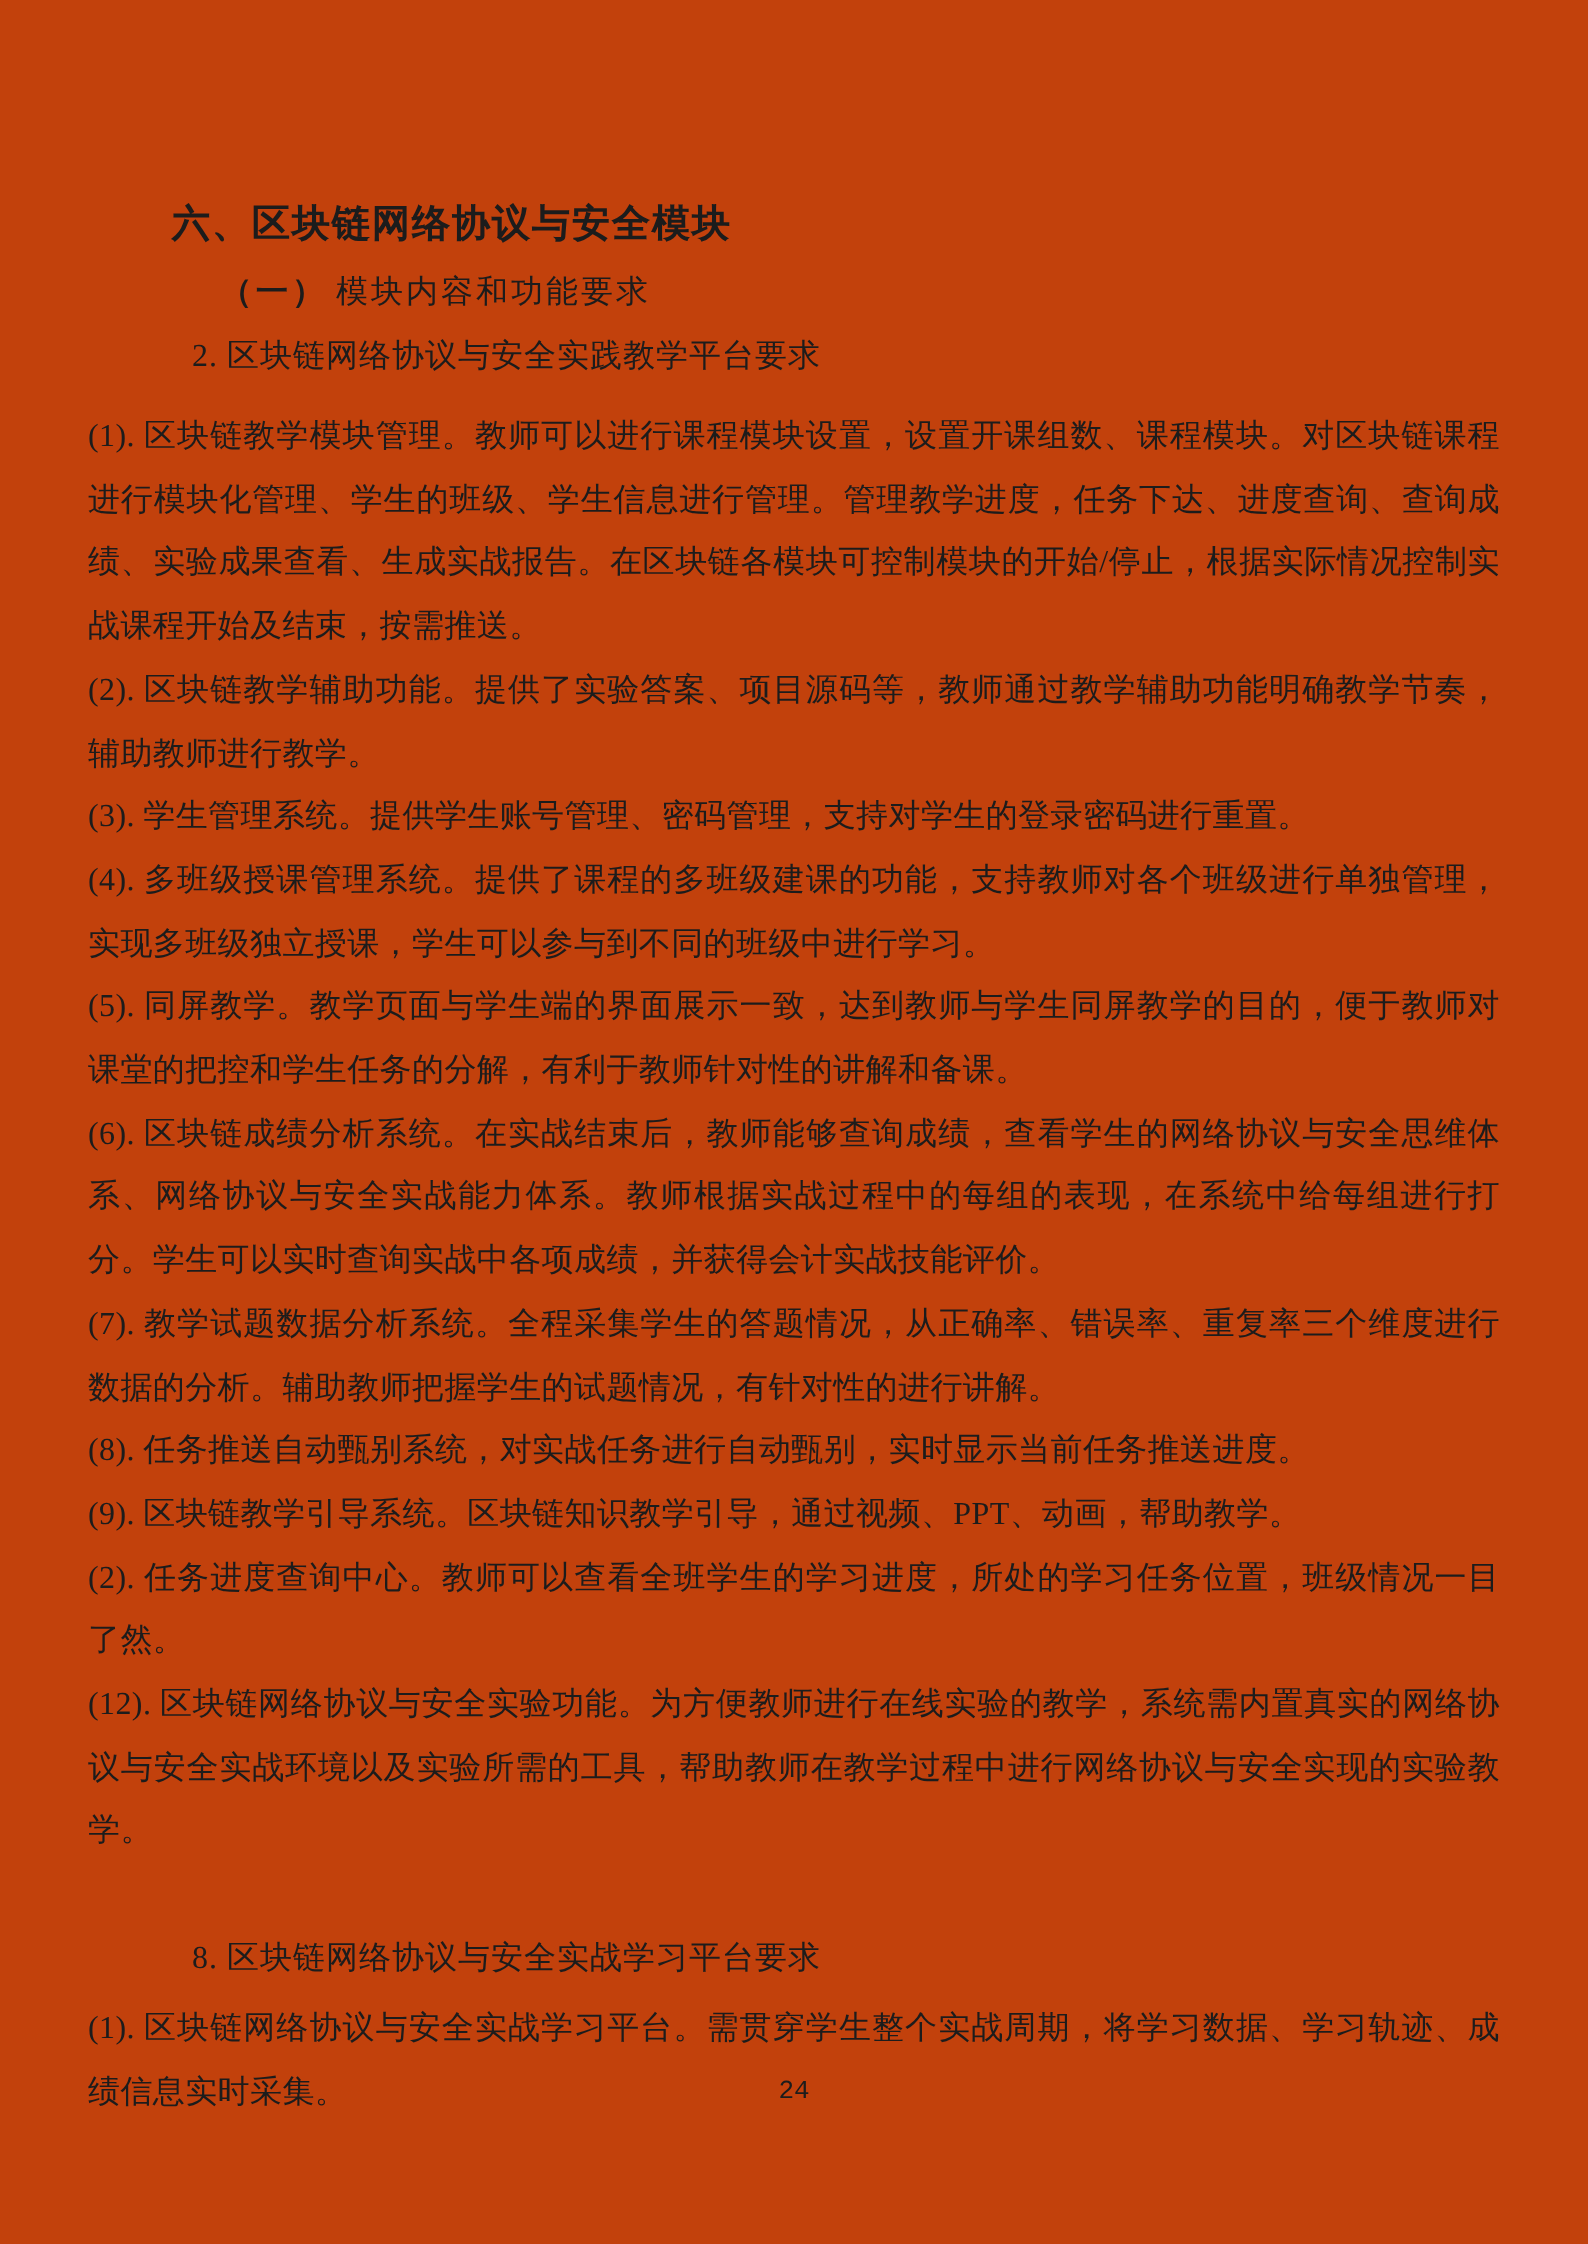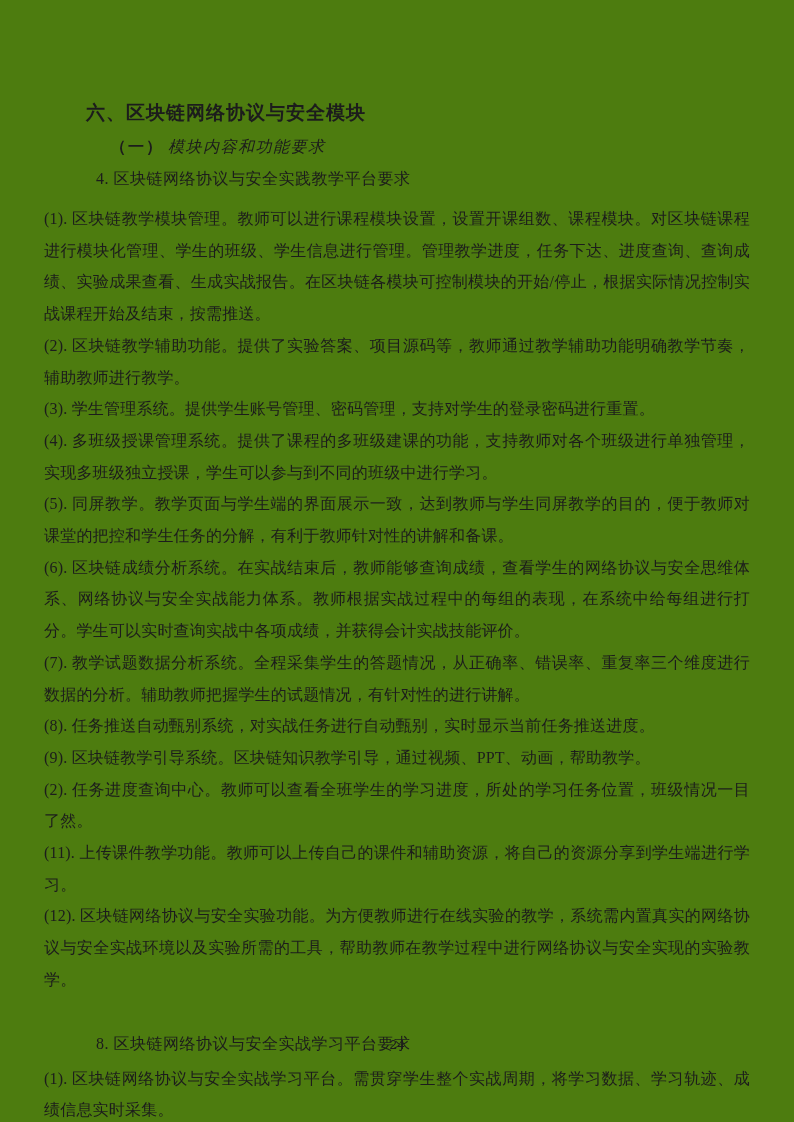--- a/index.html
+++ b/index.html
@@ -5,21 +5,21 @@
   html, body {
     margin: 0;
     padding: 0;
     background: #e8e8e8;
   }
   .page {
     position: relative;
     width: 794px;
     height: 1122px;
     margin: 0 auto;
-    background: #4d7c0f;
+    background: #c2410c;
     overflow: hidden;
     font-family: "Liberation Serif", "DejaVu Serif", serif;
     color: #1c1c1c;
   }
   .content {
     padding: 99px 44px 0 44px;
   }
   .main-heading {
     margin: 0 0 0 42px;
     font-size: 19px;
@@ -33,21 +33,20 @@
     font-weight: 400;
     line-height: 28px;
   }
   .sub-heading .prefix {
     font-weight: 700;
     letter-spacing: 2px;
     margin-right: 4px;
   }
   .sub-heading .title-text {
     letter-spacing: 1.5px;
-    font-style: italic;
   }
   .platform-title {
     margin: 4px 0 0 52px;
     font-size: 16px;
     font-weight: 400;
     line-height: 28px;
     letter-spacing: 0.5px;
   }
   .platform-title.second {
     margin-top: 34px;
@@ -81,34 +80,33 @@
 
 <div class="page">
   <div class="content">
 
     <h1 class="main-heading">六、区块链网络协议与安全模块</h1>
 
     <h2 class="sub-heading">
       <span class="prefix">（一）</span><span class="title-text">模块内容和功能要求</span>
     </h2>
 
-    <h3 class="platform-title">4. 区块链网络协议与安全实践教学平台要求</h3>
+    <h3 class="platform-title">2. 区块链网络协议与安全实践教学平台要求</h3>
 
     <div class="items">
       <p class="item">(1). 区块链教学模块管理。教师可以进行课程模块设置，设置开课组数、课程模块。对区块链课程进行模块化管理、学生的班级、学生信息进行管理。管理教学进度，任务下达、进度查询、查询成绩、实验成果查看、生成实战报告。在区块链各模块可控制模块的开始/停止，根据实际情况控制实战课程开始及结束，按需推送。</p>
       <p class="item">(2). 区块链教学辅助功能。提供了实验答案、项目源码等，教师通过教学辅助功能明确教学节奏，辅助教师进行教学。</p>
       <p class="item">(3). 学生管理系统。提供学生账号管理、密码管理，支持对学生的登录密码进行重置。</p>
       <p class="item">(4). 多班级授课管理系统。提供了课程的多班级建课的功能，支持教师对各个班级进行单独管理，实现多班级独立授课，学生可以参与到不同的班级中进行学习。</p>
       <p class="item">(5). 同屏教学。教学页面与学生端的界面展示一致，达到教师与学生同屏教学的目的，便于教师对课堂的把控和学生任务的分解，有利于教师针对性的讲解和备课。</p>
       <p class="item">(6). 区块链成绩分析系统。在实战结束后，教师能够查询成绩，查看学生的网络协议与安全思维体系、网络协议与安全实战能力体系。教师根据实战过程中的每组的表现，在系统中给每组进行打分。学生可以实时查询实战中各项成绩，并获得会计实战技能评价。</p>
       <p class="item">(7). 教学试题数据分析系统。全程采集学生的答题情况，从正确率、错误率、重复率三个维度进行数据的分析。辅助教师把握学生的试题情况，有针对性的进行讲解。</p>
       <p class="item">(8). 任务推送自动甄别系统，对实战任务进行自动甄别，实时显示当前任务推送进度。</p>
       <p class="item">(9). 区块链教学引导系统。区块链知识教学引导，通过视频、PPT、动画，帮助教学。</p>
       <p class="item">(2). 任务进度查询中心。教师可以查看全班学生的学习进度，所处的学习任务位置，班级情况一目了然。</p>
-      <p class="item">(11). 上传课件教学功能。教师可以上传自己的课件和辅助资源，将自己的资源分享到学生端进行学习。</p>
       <p class="item">(12). 区块链网络协议与安全实验功能。为方便教师进行在线实验的教学，系统需内置真实的网络协议与安全实战环境以及实验所需的工具，帮助教师在教学过程中进行网络协议与安全实现的实验教学。</p>
     </div>
 
     <h3 class="platform-title second">8. 区块链网络协议与安全实战学习平台要求</h3>
 
     <div class="items second">
       <p class="item">(1). 区块链网络协议与安全实战学习平台。需贯穿学生整个实战周期，将学习数据、学习轨迹、成绩信息实时采集。</p>
     </div>
 
   </div>

